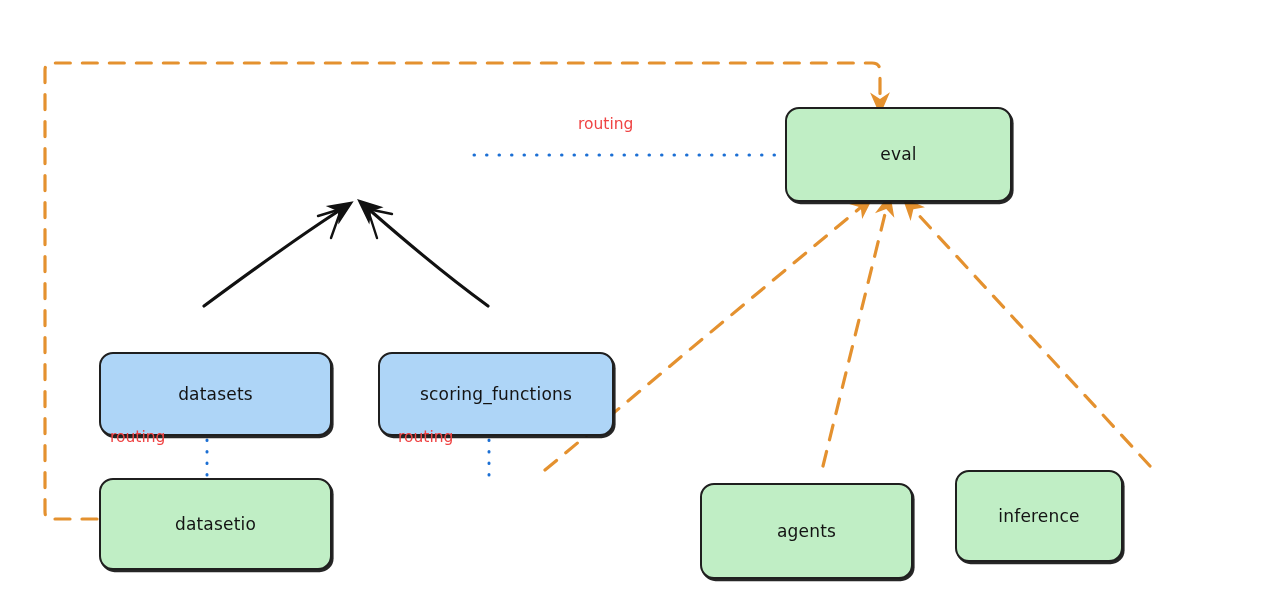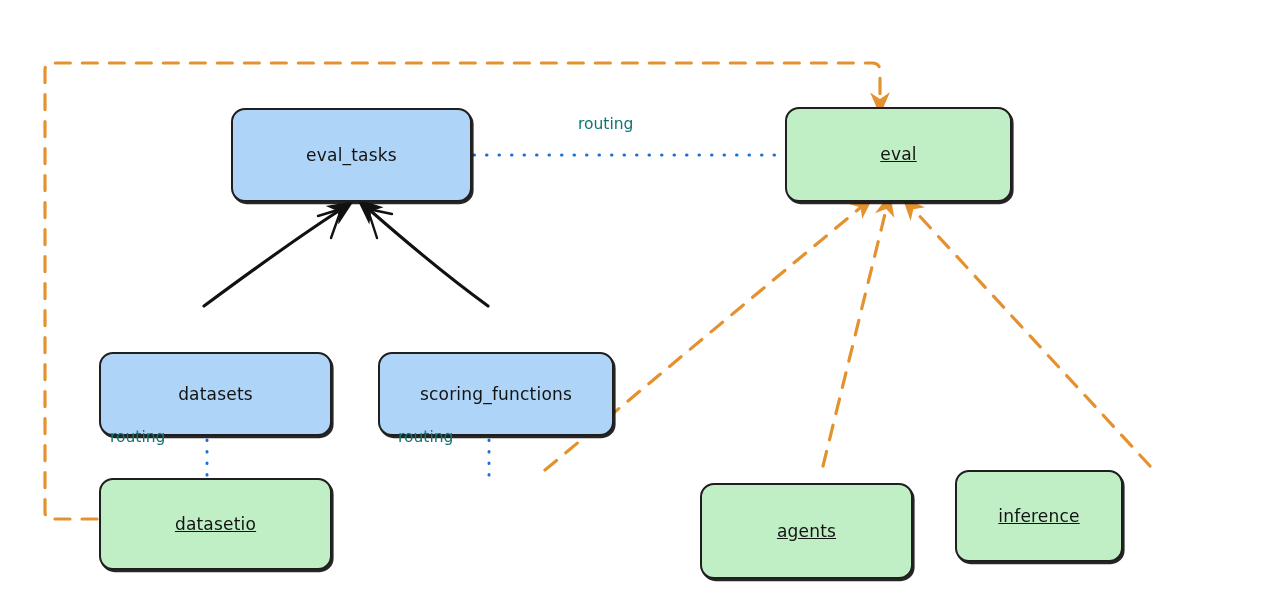--- a/index.html
+++ b/index.html
@@ -7,23 +7,23 @@
   body{width:1280px;height:596px;overflow:hidden;
        font-family:"DejaVu Sans","Liberation Sans",sans-serif;}
   #canvas{position:relative;width:1280px;height:596px;background:#fff;}
   #wires{position:absolute;left:0;top:0;width:1280px;height:596px;}
   .node{position:absolute;box-sizing:border-box;
         display:flex;align-items:center;justify-content:center;
         border:2.6px solid #1f1f1f;border-radius:14px;
         color:#131313;letter-spacing:.2px;text-align:center;
         box-shadow:1.6px 2.2px 0 0 rgba(20,20,20,.92);}
   .node.blue{background:#aed5f7;}
-  .node.green{background:#c0eec5;text-decoration:underline;}
+  .node.green{background:#c0eec5;}
   .node .lbl{font-size:17px;line-height:1;}
-  .edge-label{position:absolute;color:#0f766e;font-size:15.5px;
+  .edge-label{position:absolute;color:#ef4444;font-size:15.5px;
               white-space:nowrap;}
 </style>
 </head>
 <body>
 
 <div id="canvas">
 
   <svg id="wires" viewBox="0 0 1280 596">
     <defs>
       <marker id="arrowBlack" markerWidth="11" markerHeight="11" refX="2.2" refY="4" orient="auto" markerUnits="strokeWidth">
@@ -62,23 +62,20 @@
       <path d="M545,470 L860,208" fill="none" stroke="#e4912f" stroke-width="3.2" stroke-linecap="round" stroke-dasharray="15 12" marker-end="url(#arrowOrange)"></path>
     </g>
     <g>
       <path d="M823,466 L886,210" fill="none" stroke="#e4912f" stroke-width="3.2" stroke-linecap="round" stroke-dasharray="15 12" marker-end="url(#arrowOrange)"></path>
     </g>
     <g>
       <path d="M1150,466 L914,210" fill="none" stroke="#e4912f" stroke-width="3.2" stroke-linecap="round" stroke-dasharray="15 12" marker-end="url(#arrowOrange)"></path>
     </g>
   </svg>
 
-  <div class="node blue" style="left:231px;top:108px;width:241px;height:94px;">
-    <span class="lbl">eval_tasks</span>
-  </div>
 
   <div class="node green" style="left:785px;top:107px;width:227px;height:95px;">
     <span class="lbl">eval</span>
   </div>
 
   <div class="node blue" style="left:99px;top:308px;width:233px;height:84px;margin-top:44px;">
     <span class="lbl">datasets</span>
   </div>
 
   <div class="node blue" style="left:378px;top:308px;width:236px;height:84px;margin-top:44px;">

